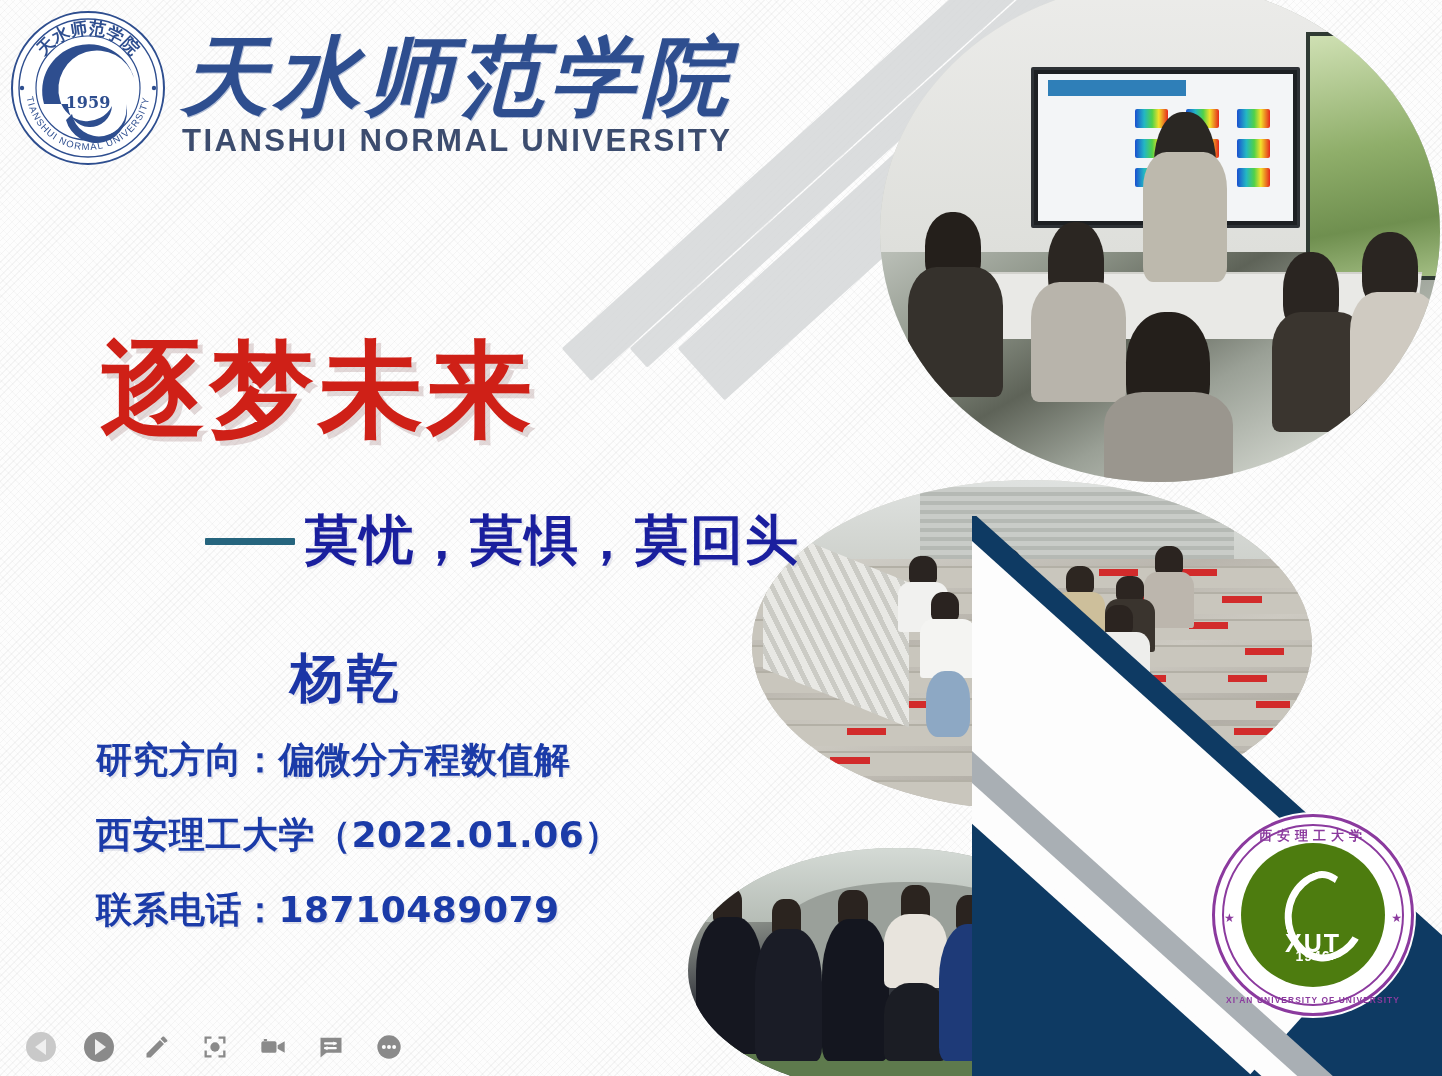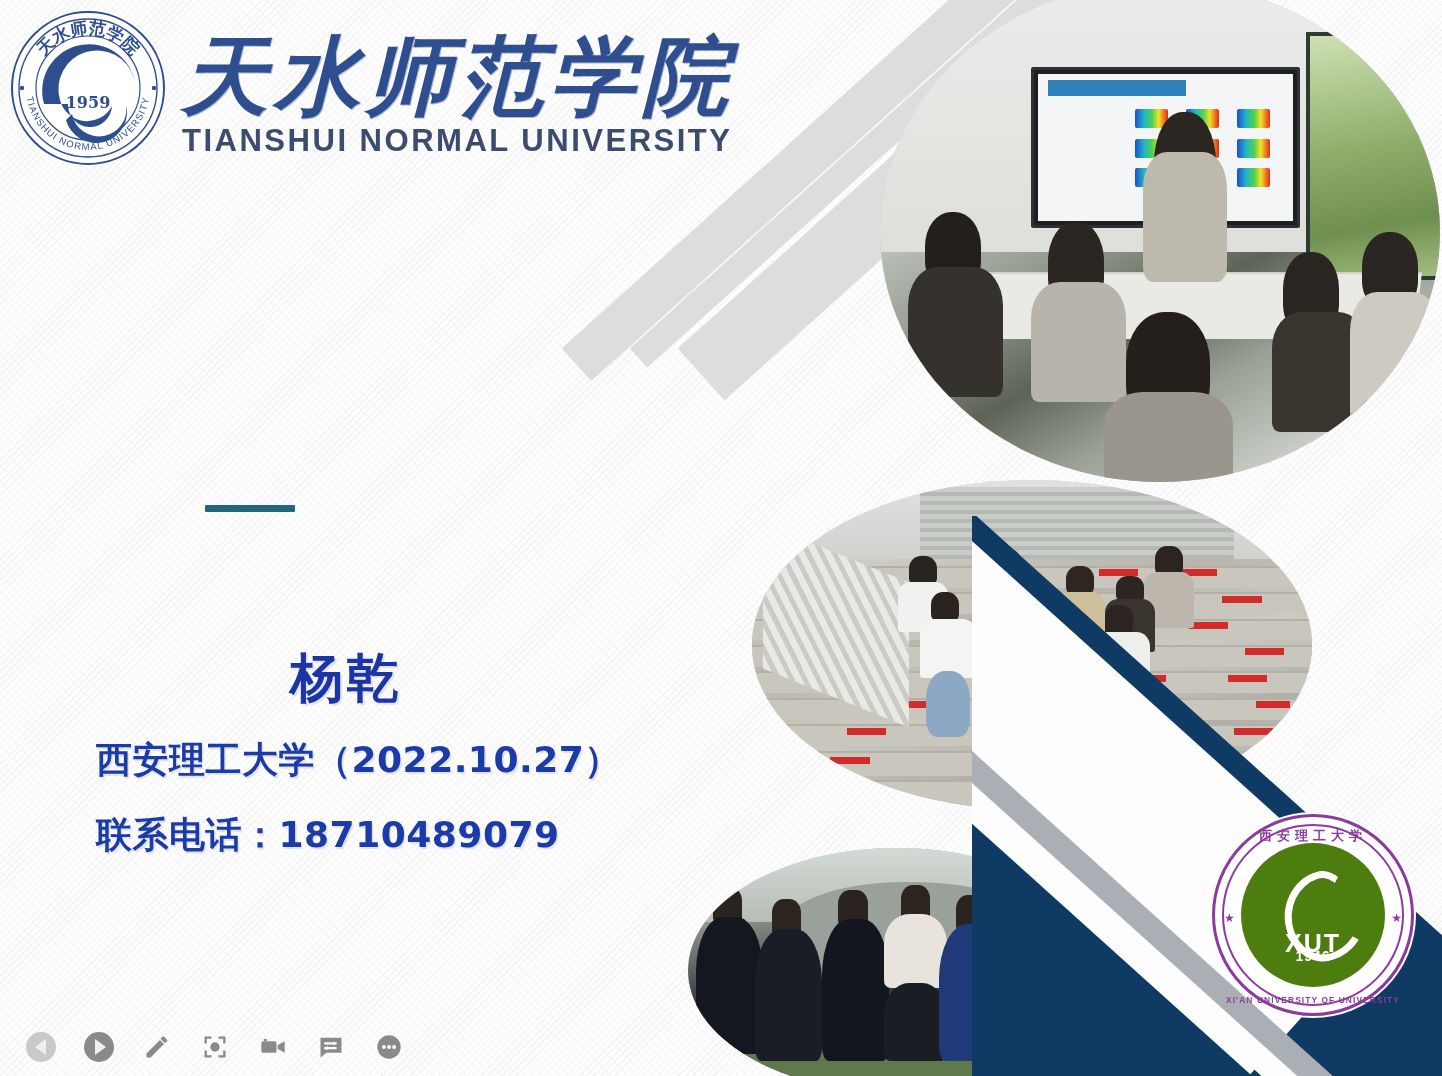--- a/index.html
+++ b/index.html
@@ -300,29 +300,32 @@
         <circle cx="14" cy="80" r="2.2" fill="#2E4E8F"></circle>
         <circle cx="146" cy="80" r="2.2" fill="#2E4E8F"></circle>
       </svg>
     </div>
     <div id="univ-names">
       <div id="univ-cn">天水师范学院</div>
       <div id="univ-en">TIANSHUI NORMAL UNIVERSITY</div>
     </div>
   </div>
 
+  <div id="main-title">逐梦未来</div>
 
   <div id="subtitle-row">
     <div id="subtitle-dash"></div>
+    <div id="subtitle-text">莫忧，莫惧，莫回头</div>
   </div>
 
   <div id="presenter-name">杨乾</div>
 
   <div id="info-block">
-    <div class="info-line">西安理工大学（2022.10.27）</div>
+    <div class="info-line">研究方向：偏微分方程数值解</div>
+    <div class="info-line">西安理工大学（2022.01.06）</div>
     <div class="info-line">联系电话：18710489079</div>
   </div>
 
   <div id="toolbar">
 
     <div class="tb-btn">
       <div class="tb-circle c-dim">
         <div class="tri-left"></div>
       </div>
     </div>

